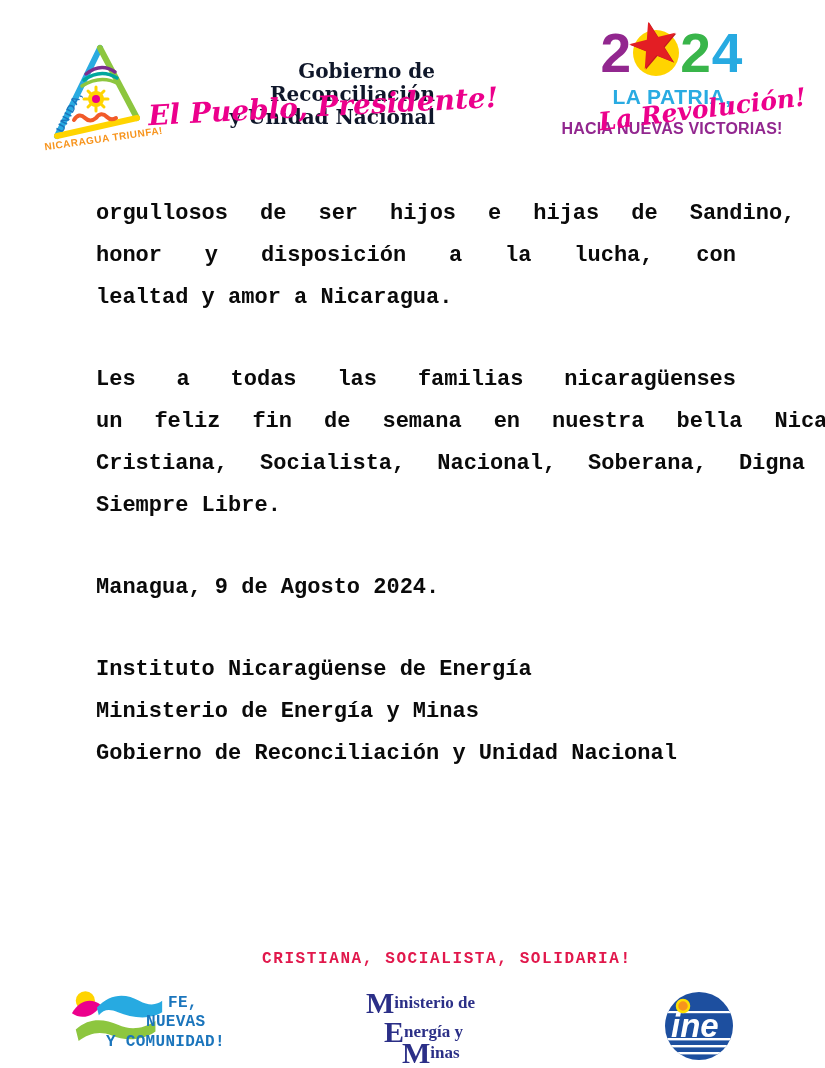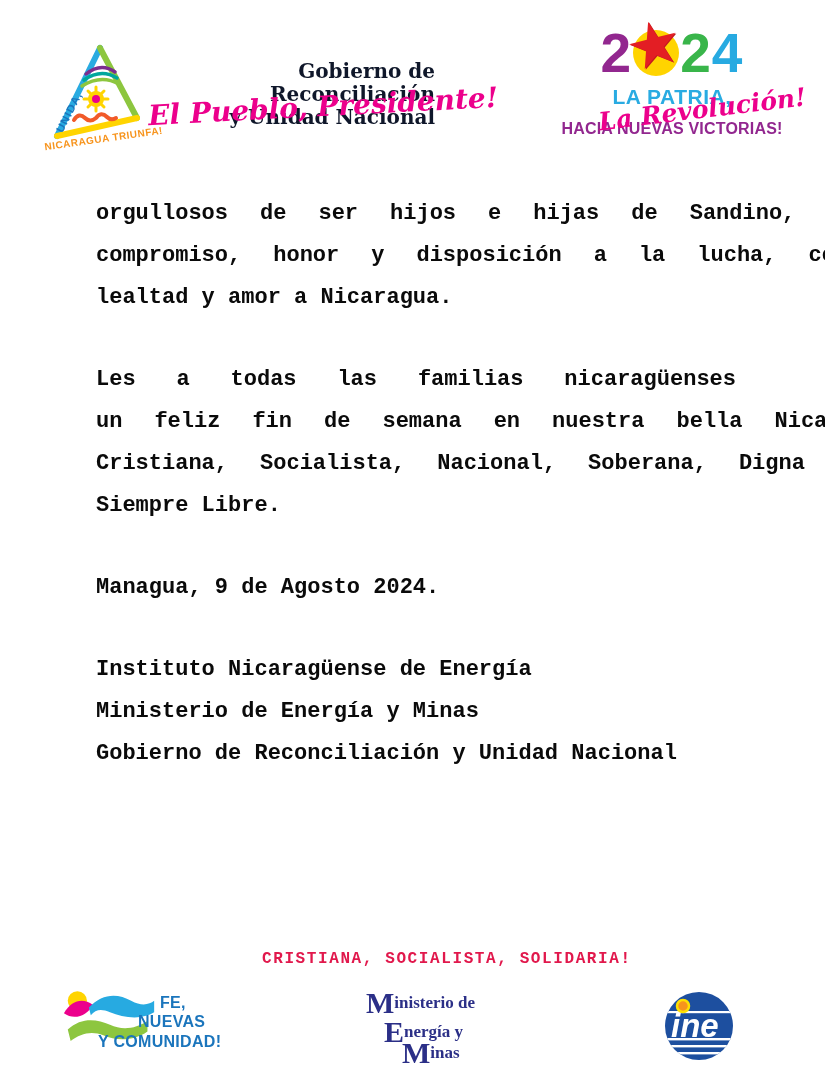--- a/index.html
+++ b/index.html
@@ -43,21 +43,21 @@
   .para{margin:0 0 40px 0;}
   .para:last-child{margin-bottom:0;}
   .bline{white-space:pre;}
   .jline{display:flex;justify-content:space-between;white-space:normal;gap:32px;}
 
   
   .footer-slogan{position:absolute;left:262px;top:950px;
       font-family:"Liberation Mono",monospace;font-weight:bold;
       font-size:16px;letter-spacing:1.6px;color:#E1184C;white-space:nowrap;}
 
-  .fe-logo{position:absolute;left:62px;top:984px;width:185px;height:80px;}
+  .fe-logo{position:absolute;left:70px;top:984px;width:185px;height:80px;font-family:Liberation Mono, monospace;}
   .fe-waves{position:absolute;left:0;top:4px;}
   .fe-t1{position:absolute;left:98px;top:10px;}
   .fe-t2{position:absolute;left:76px;top:29px;}
   .fe-t3{position:absolute;left:36px;top:49px;}
   .fe-text{font-size:16px;font-weight:bold;color:#1B75BC;letter-spacing:.3px;white-space:nowrap;}
 
   .mem-logo{position:absolute;left:366px;top:992px;width:210px;
       font-family:"Liberation Serif",serif;font-weight:bold;color:#2B2F87;}
   .mem-line{display:block;font-size:17px;line-height:21px;white-space:nowrap;}
   .mem-line .init{font-size:30px;vertical-align:-5px;letter-spacing:0;}
@@ -121,21 +121,20 @@
           <span>de</span>
           <span>ser</span>
           <span>hijos</span>
           <span>e</span>
           <span>hijas</span>
           <span>de</span>
           <span>Sandino,</span>
           <span>con</span>
         </div>
         <div class="bline jline">
-          <span>compromiso,</span>
           <span>honor</span>
           <span>y</span>
           <span>disposición</span>
           <span>a</span>
           <span>la</span>
           <span>lucha,</span>
           <span>con</span>
         </div>
         <div class="bline">lealtad y amor a Nicaragua.</div>
       </div>

